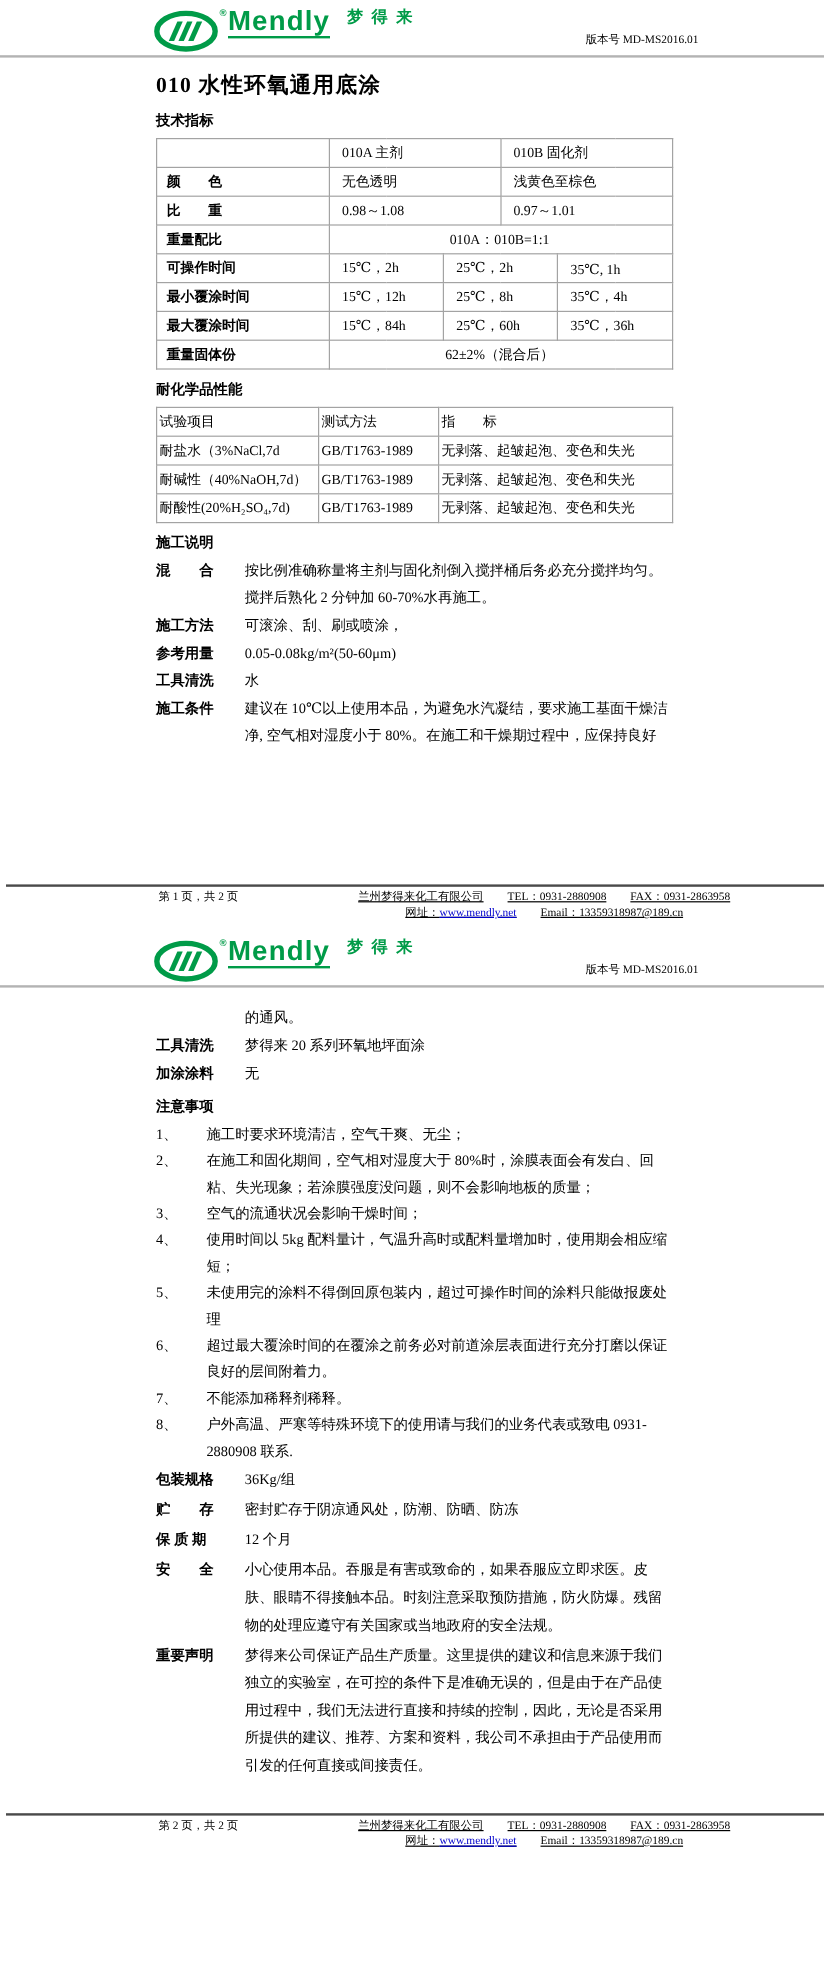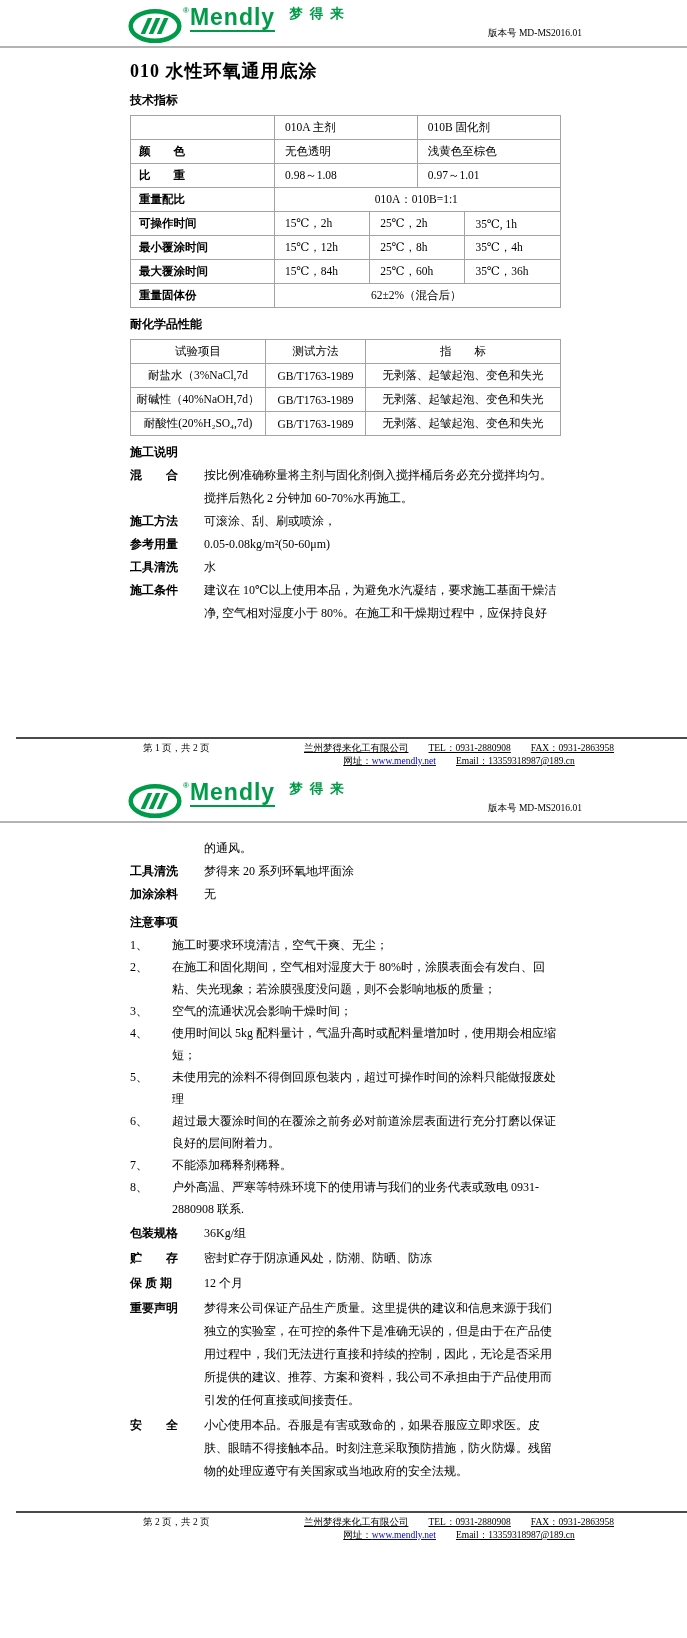--- a/index.html
+++ b/index.html
@@ -35,32 +35,32 @@
   .sec-text{flex:1;}
   .intro .sec-label{flex:0 0 44px;}
   .wide .sec-label{flex:0 0 74px;}
   .heading{font-weight:bold;line-height:23px;margin-top:5px;}
 
   table{border-collapse:collapse;table-layout:fixed;width:430px;margin:3px 0 2px 0;}
   td{border:1px solid #a3a3a3;height:21px;font-size:11.5px;padding:1px 4px 1px 10px;overflow:hidden;white-space:nowrap;}
   td.c0{padding-left:8px;}
   .tech td.c0{font-weight:bold;}
   td.ct{text-align:center;padding-left:2px;}
-  .center-all td{text-align:center;padding:1px 2px;}
+  .center-all td{text-align:left;padding:1px 2px;}
 
   .note{display:flex;line-height:22px;}
   .note-num{flex:0 0 42px;}
   .note-text{flex:1;}
 
   .cont-line{margin-left:74px;line-height:23px;}
   .content2{margin-top:14px;}
   .post .sec{margin-top:2px;}
 
   
-  .footer{position:absolute;left:16px;right:0;}
+  .footer{position:absolute;left:5px;right:0;}
   .page-1 .footer{top:737px;}
   .page-2 .footer{top:736px;}
   .footer-rule{border-top:2px solid #4a4a4a;}
   .footer-cols{display:flex;margin:3px 60px 0 127px;font-size:9.5px;line-height:13px;}
   .fpage{flex:0 0 148px;}
   .finfo{flex:1;text-align:center;}
   .frow{display:flex;justify-content:center;gap:20px;white-space:nowrap;text-decoration:underline;}
   .flink{color:#0000CC;text-decoration:underline;cursor:pointer;}
 </style>
 </head>
@@ -299,26 +299,26 @@
         </div>
         <div class="sec">
           <span class="sec-label">贮　　存</span>
           <span class="sec-text">密封贮存于阴凉通风处，防潮、防晒、防冻</span>
         </div>
         <div class="sec">
           <span class="sec-label">保 质 期</span>
           <span class="sec-text">12 个月</span>
         </div>
         <div class="sec">
+          <span class="sec-label">安　　全</span>
+          <span class="sec-text">小心使用本品。吞服是有害或致命的，如果吞服应立即求医。皮肤、眼睛不得接触本品。时刻注意采取预防措施，防火防爆。残留物的处理应遵守有关国家或当地政府的安全法规。</span>
+        </div>
+        <div class="sec">
           <span class="sec-label">重要声明</span>
           <span class="sec-text">梦得来公司保证产品生产质量。这里提供的建议和信息来源于我们独立的实验室，在可控的条件下是准确无误的，但是由于在产品使用过程中，我们无法进行直接和持续的控制，因此，无论是否采用所提供的建议、推荐、方案和资料，我公司不承担由于产品使用而引发的任何直接或间接责任。</span>
-        </div>
-        <div class="sec">
-          <span class="sec-label">安　　全</span>
-          <span class="sec-text">小心使用本品。吞服是有害或致命的，如果吞服应立即求医。皮肤、眼睛不得接触本品。时刻注意采取预防措施，防火防爆。残留物的处理应遵守有关国家或当地政府的安全法规。</span>
         </div>
       </div>
   </div>
 
   <div class="footer">
     <div class="footer-rule"></div>
     <div class="footer-cols">
       <span class="fpage">第 2 页，共 2 页</span>
       <div class="finfo">
         <div class="frow">

